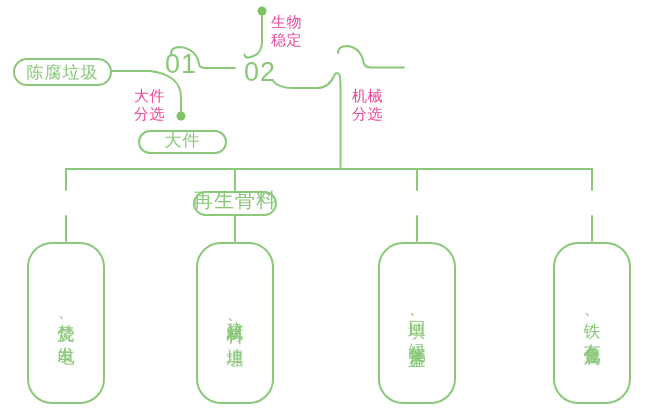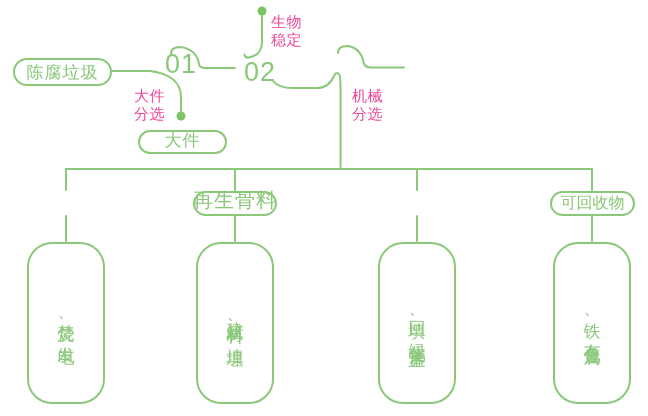--- a/index.html
+++ b/index.html
@@ -82,23 +82,20 @@
   <div class="steplabel" style="left:352px;top:87px;">机械
 分选</div>
 
   <div class="pill" style="left:138px;top:130px;width:89px;height:24px;border-radius:12px;">
     <span>大件</span>
   </div>
 
   <div class="pill" style="left:193px;top:191px;width:84px;height:25px;border-radius:13px;font-size:20px;">
     <span>再生骨料</span>
   </div>
-  <div class="pill" style="left:550px;top:191px;width:85px;height:25px;border-radius:13px;font-size:16px;letter-spacing:0;">
-    <span>可回收物</span>
-  </div>
 
   <div class="outbox" style="left:27px;">
     <span class="vtext">焚烧、发电</span>
   </div>
   <div class="outbox" style="left:196px;">
     <span class="vtext">建筑材料、填埋</span>
   </div>
   <div class="outbox" style="left:378px;">
     <span class="vtext">回填、绿化营养土</span>
   </div>

